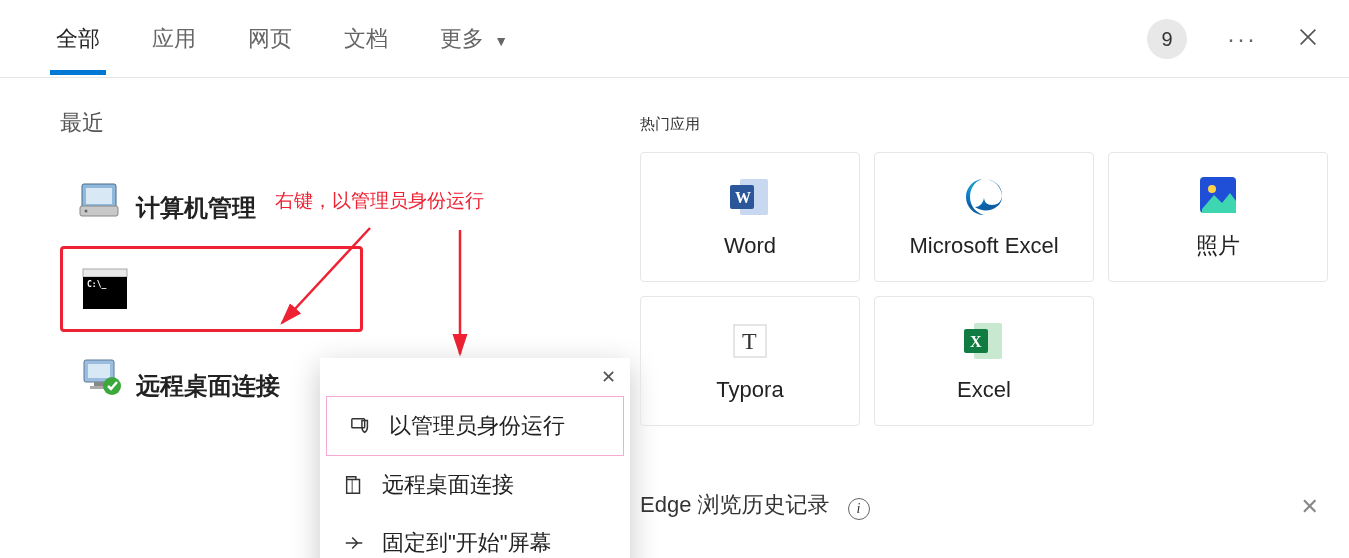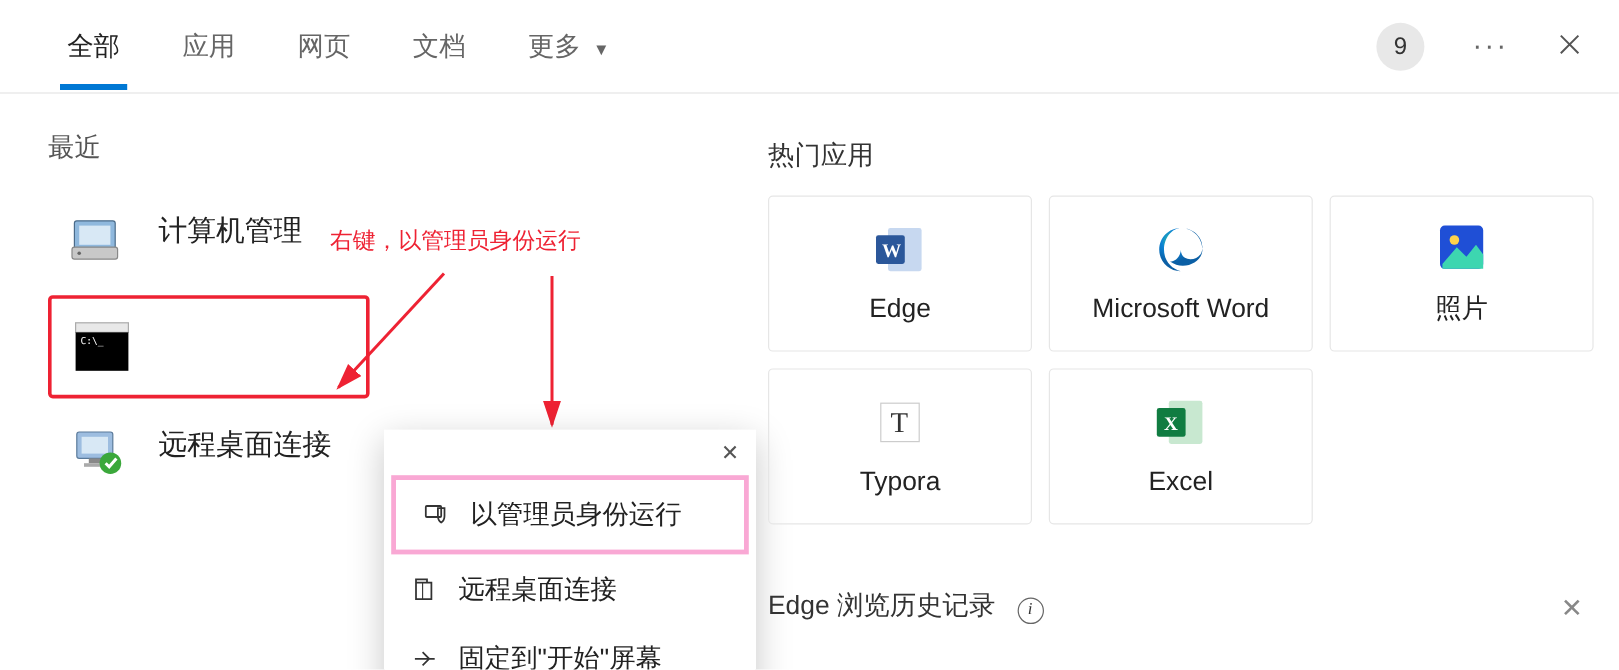--- a/index.html
+++ b/index.html
@@ -75,40 +75,41 @@
     color: #666;
     letter-spacing: 2px;
     cursor: pointer;
   }
   .close-x svg { width: 22px; height: 22px; }
   .close-x { cursor: pointer; color: #555; }
 
   
   .content {
     position: relative;
-    padding: 30px 40px;
+    padding: 30px 60px;
   }
   .section-label {
     font-size: 22px;
     color: #555;
     margin-bottom: 22px;
   }
 
   .recent-list {
     width: 560px;
   }
   .recent-item {
     display: flex;
-    align-items: flex-start;
-    gap: 26px;
+    align-items: flex-end;
+    gap: 10px;
     padding: 16px 18px;
     font-size: 24px;
     color: #222;
     cursor: pointer;
     border-radius: 4px;
+    font-weight: bold;
   }
   .recent-item .icon { width: 48px; height: 48px; display:flex; align-items:center; justify-content:center; }
   .recent-item.highlight {
     background: #fff;
     border: 3px solid #e23;
   }
 
   
   .context-menu {
     position: absolute;
@@ -130,35 +131,35 @@
   .ctx-item {
     display: flex;
     align-items: center;
     gap: 16px;
     padding: 14px 22px;
     font-size: 22px;
     color: #222;
     cursor: pointer;
   }
   .ctx-item.highlight {
-    border: 4px solid #f9a8d4;
+    border: 1px solid #f9a8d4;
     margin: 0 6px;
   }
   .ctx-item .cicon { width: 24px; height:24px; display:flex; align-items:center; justify-content:center; color:#333;}
   .ctx-item .cicon svg { width: 22px; height: 22px; }
 
   
   .popular {
     position: absolute;
     left: 640px;
     top: 115px;
     right: 20px;
   }
   .popular-label {
-    font-size: 22px;
+    font-size: 15px;
     color: #333;
     margin-bottom: 18px;
   }
   .app-grid {
     display: grid;
     grid-template-columns: repeat(3, 220px);
     gap: 14px;
   }
   .app-card {
     height: 130px;
@@ -246,21 +247,21 @@
         <svg viewBox="0 0 48 48">
             <rect x="4" y="8" width="34" height="24" rx="2" fill="#8fb8dd" stroke="#4a6b8a" stroke-width="1"></rect>
             <rect x="8" y="12" width="26" height="16" fill="#d8e8f5"></rect>
             <rect x="2" y="30" width="38" height="10" rx="2" fill="#c8c8c8" stroke="#888"></rect>
             <circle cx="8" cy="35" r="1.5" fill="#666"></circle>
           </svg>
       </span>
       <span>计算机管理</span>
     </div>
 
-    <div class="recent-item highlight" style="width:268px; margin:6px 0;">
+    <div class="recent-item highlight" style="width:303px; margin:6px 0;">
       <span class="icon">
         <svg viewBox="0 0 48 48">
             <rect x="2" y="4" width="44" height="8" fill="#e8e8e8" stroke="#aaa"></rect>
             <rect x="2" y="12" width="44" height="32" fill="#000"></rect>
             <text x="6" y="22" fill="#fff" font-size="8" font-family="monospace">C:\_</text>
           </svg>
       </span>
     </div>
 
     <div class="recent-item">
@@ -334,36 +335,36 @@
   <div class="popular-label">热门应用</div>
   <div class="app-grid">
     <div class="app-card">
       <span class="aicon">
         <svg viewBox="0 0 44 44">
             <rect x="12" y="4" width="28" height="36" fill="#c7d8f0" rx="2"></rect>
             <rect x="2" y="10" width="24" height="24" rx="2" fill="#2b579a"></rect>
             <text x="7" y="28" fill="#fff" font-size="16" font-weight="bold" font-family="Segoe UI">W</text>
           </svg>
       </span>
-      <span>Edge</span>
+      <span>Word</span>
     </div>
     <div class="app-card">
       <span class="aicon">
         <svg viewBox="0 0 44 44">
             <defs>
               <radialGradient id="eg" cx="30%" cy="30%">
                 <stop offset="0%" stop-color="#39d694"></stop>
                 <stop offset="50%" stop-color="#0c82d4"></stop>
                 <stop offset="100%" stop-color="#0b5fa5"></stop>
               </radialGradient>
             </defs>
             <path d="M22 4 C32 4 40 11 40 20 C40 27 35 30 30 30 C25 30 22 27 22 22 C22 27 18 32 13 32 C24 40 40 33 40 22 C40 12 32 4 22 4 C12 4 4 12 4 22 C4 32 12 40 22 40 C14 38 8 31 8 22 C8 12 15 4 22 4 Z" fill="url(#eg)"></path>
           </svg>
       </span>
-      <span>Microsoft Word</span>
+      <span>Microsoft Excel</span>
     </div>
     <div class="app-card">
       <span class="aicon">
         <svg viewBox="0 0 44 44">
             <rect x="4" y="4" width="36" height="36" rx="4" fill="#1f4fd6"></rect>
             <circle cx="16" cy="16" r="4" fill="#ffd24a"></circle>
             <path d="M6 36 L18 22 L26 30 L34 20 L40 28 L40 40 L6 40 Z" fill="#3dd6b0"></path>
           </svg>
       </span>
       <span>照片</span>

